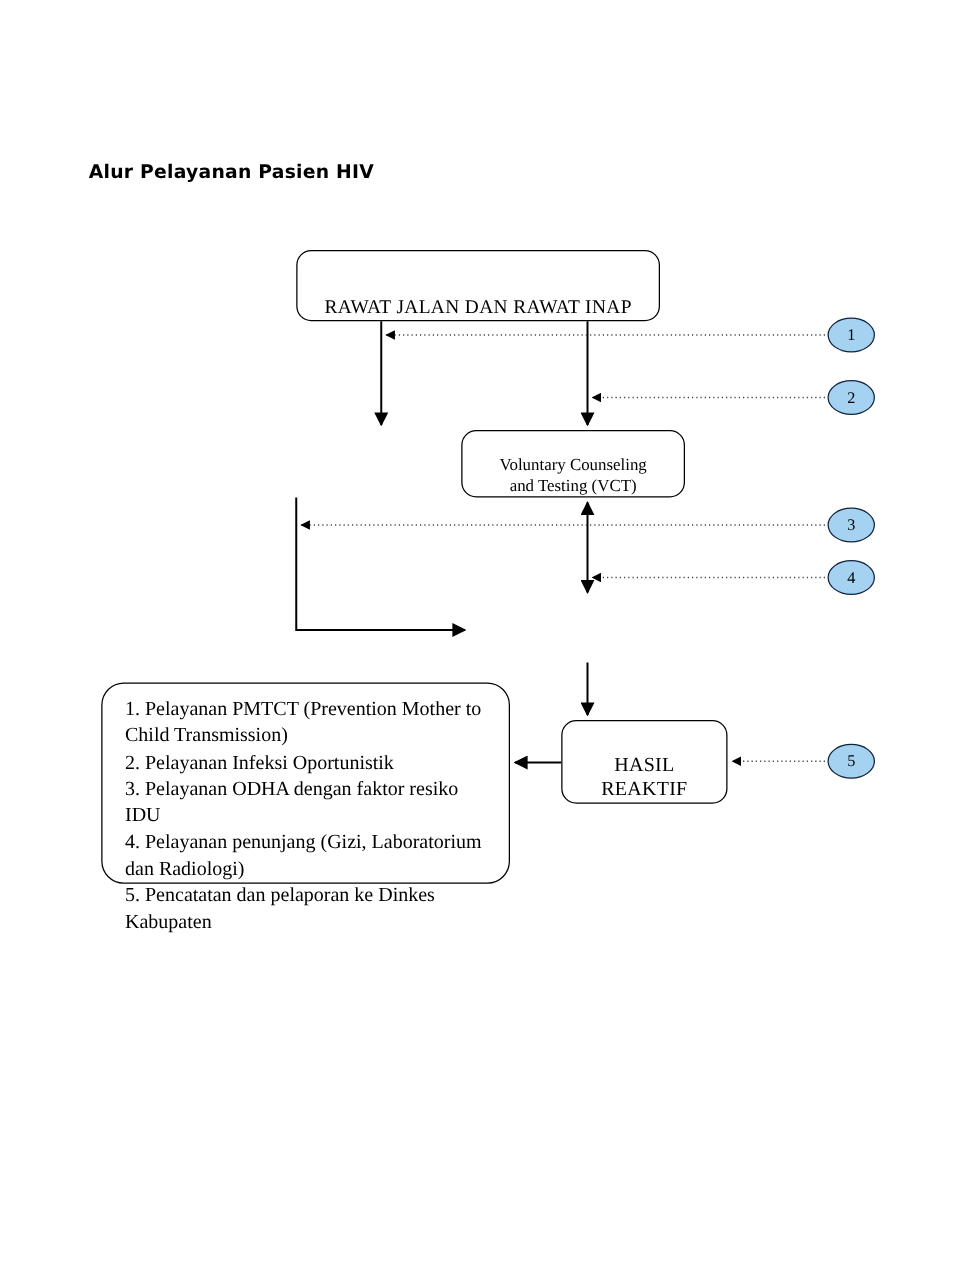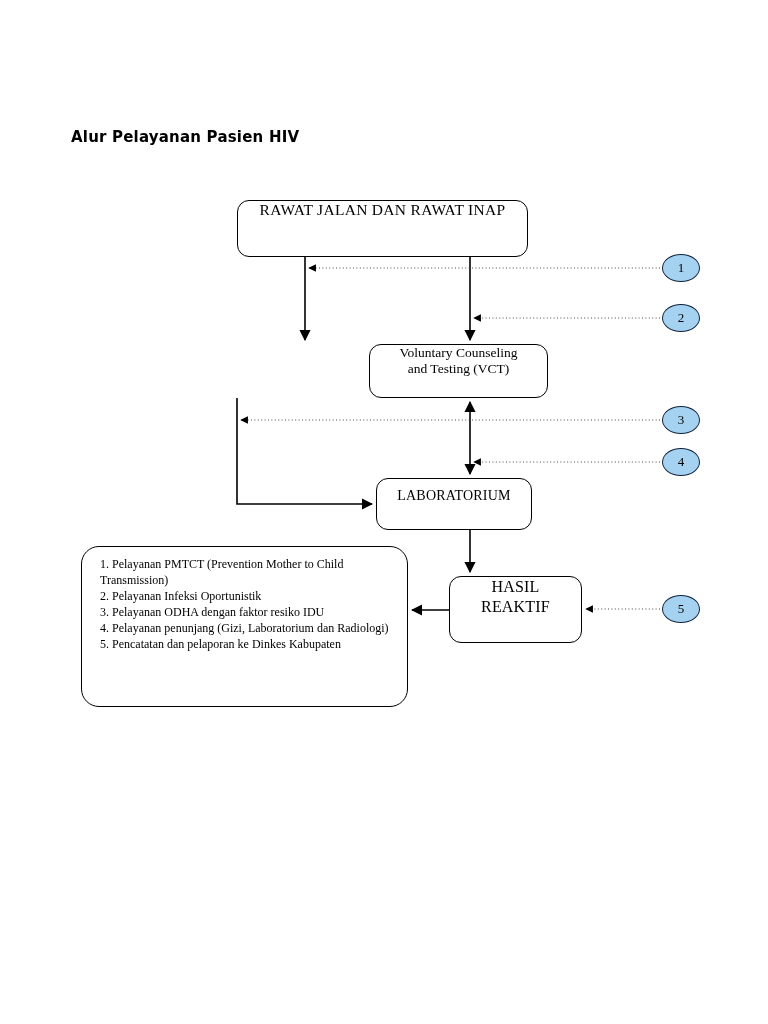--- a/index.html
+++ b/index.html
@@ -45,21 +45,21 @@
   }
 
   
   .node {
     position: absolute;
     box-sizing: border-box;
     background: #ffffff;
     border: 1.2px solid #000000;
     border-radius: 12px;
     display: flex;
-    align-items: flex-start;
+    align-items: flex-end;
     justify-content: center;
     text-align: center;
     color: #000000;
     font-family: "Liberation Serif", serif;
     line-height: 1.22;
   }
 
   #node-rawat {
     left: 237px;
     top: 160px;
@@ -107,21 +107,21 @@
 
   #node-list {
     left: 81px;
     top: 506px;
     width: 327px;
     height: 161px;
     border-radius: 18px;
     display: block;
     text-align: left;
     padding: 10px 14px 10px 18px;
-    font-size: 12px;
+    font-size: 16px;
     line-height: 1.33;
   }
   #node-list .list-line {
     white-space: normal;
   }
 
   .node-text {
     display: block;
     white-space: pre-line;
   }
@@ -192,23 +192,20 @@
   <div class="node" id="node-rawat">
     <span class="node-text">RAWAT JALAN DAN RAWAT INAP</span>
   </div>
 
 
   <div class="node" id="node-vct">
     <span class="node-text">Voluntary Counseling
 and Testing (VCT)</span>
   </div>
 
-  <div class="node" id="node-lab">
-    <span class="node-text">LABORATORIUM</span>
-  </div>
 
   <div class="node" id="node-hasil">
     <span class="node-text">HASIL
 REAKTIF</span>
   </div>
 
   <div class="node" id="node-list">
     <div class="list-line">1. Pelayanan PMTCT (Prevention Mother to Child Transmission)</div>
     <div class="list-line">2. Pelayanan Infeksi Oportunistik</div>
     <div class="list-line">3. Pelayanan ODHA dengan faktor resiko IDU</div>

